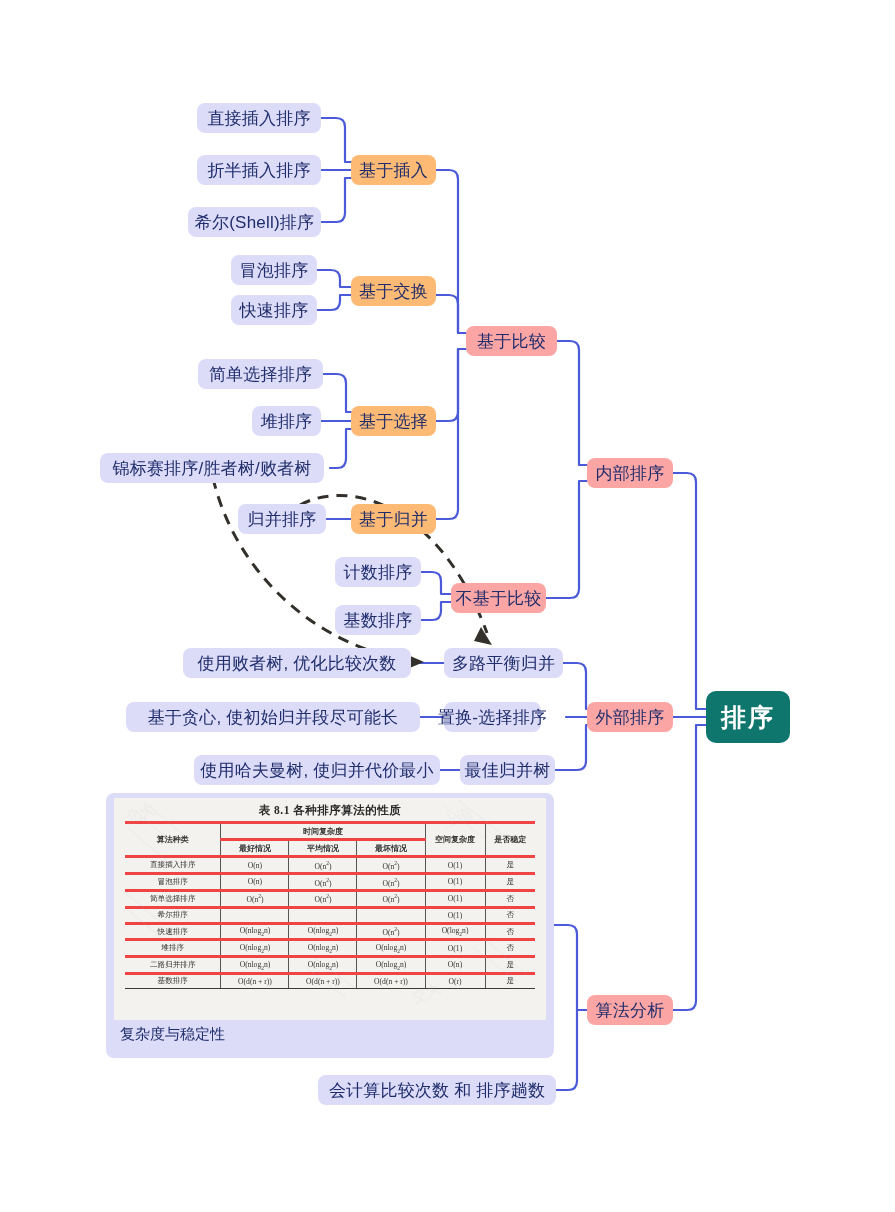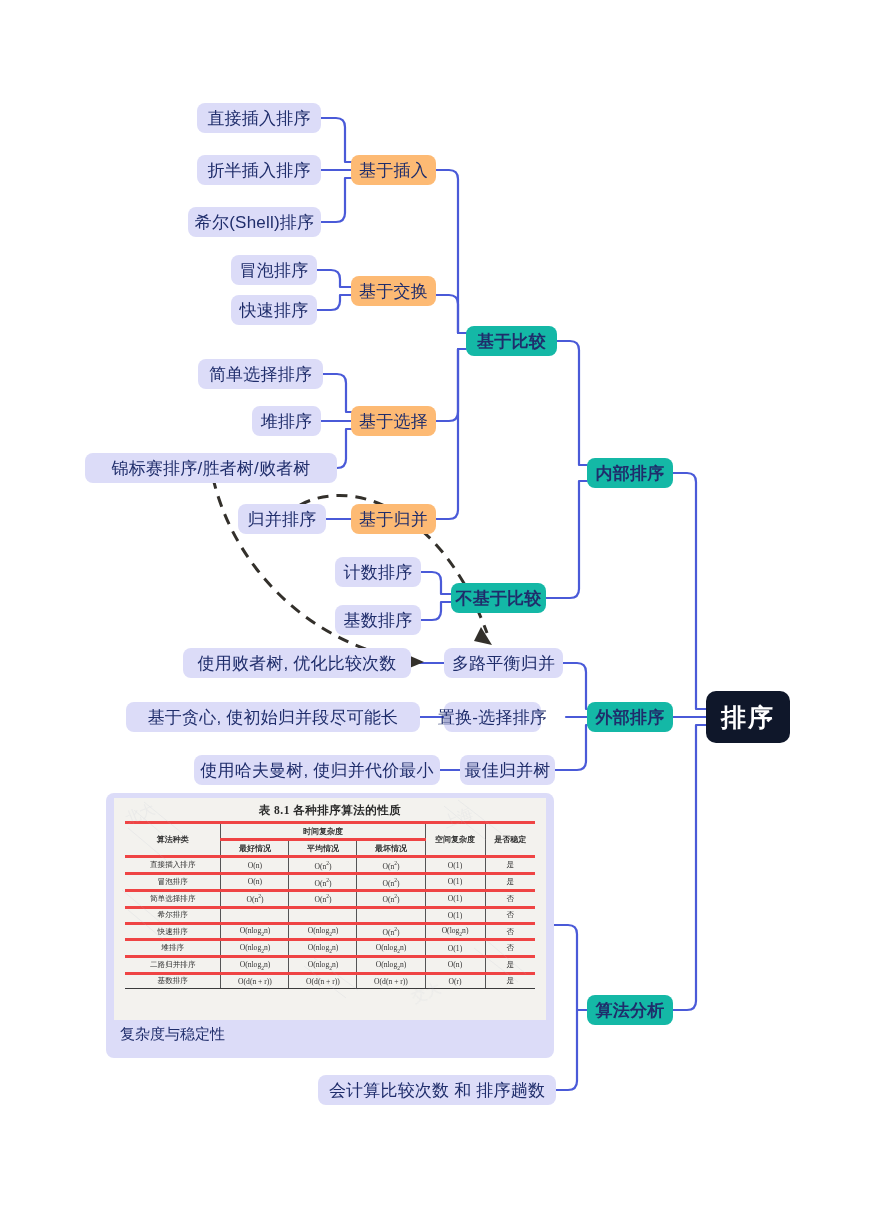--- a/index.html
+++ b/index.html
@@ -26,25 +26,25 @@
     align-items:center;
     justify-content:center;
     white-space:nowrap;
     font-size:17px;
     line-height:1;
     padding:0 10px;
     height:30px;
     letter-spacing:.2px;
   }
   .node.lvl2{background:#fdba74;}
-  .node.lvl1{background:#14b8a6;font-weight:bold;}
+  .node.lvl1{background:#fca5a5;}
   .node.leaf{background:#dcdcf8;}
   .root{
     position:absolute;
-    background:#0f172a;
+    background:#0f766e;
     color:#ffffff;
     border-radius:10px;
     display:flex;align-items:center;justify-content:center;
     font-size:25px;
     font-weight:bold;
     letter-spacing:2px;
     box-sizing:border-box;
     text-align:right;
   }
 
@@ -193,21 +193,21 @@
   <div class="node lvl2" style="left:351px;top:276px;width:85px;">
       <span>基于交换</span>
     </div>
 
   <div class="node leaf" style="left:198px;top:359px;width:125px;">
       <span>简单选择排序</span>
     </div>
   <div class="node leaf" style="left:252px;top:406px;width:69px;">
       <span>堆排序</span>
     </div>
-  <div class="node leaf" style="left:85px;top:453px;width:252px;text-align:center;">
+  <div class="node leaf" style="left:100px;top:453px;width:224px;text-align:center;">
       <span>锦标赛排序/胜者树/败者树</span>
     </div>
   <div class="node lvl2" style="left:351px;top:406px;width:85px;">
       <span>基于选择</span>
     </div>
 
   <div class="node leaf" style="left:238px;top:504px;width:88px;">
       <span>归并排序</span>
     </div>
   <div class="node lvl2" style="left:351px;top:504px;width:85px;">

